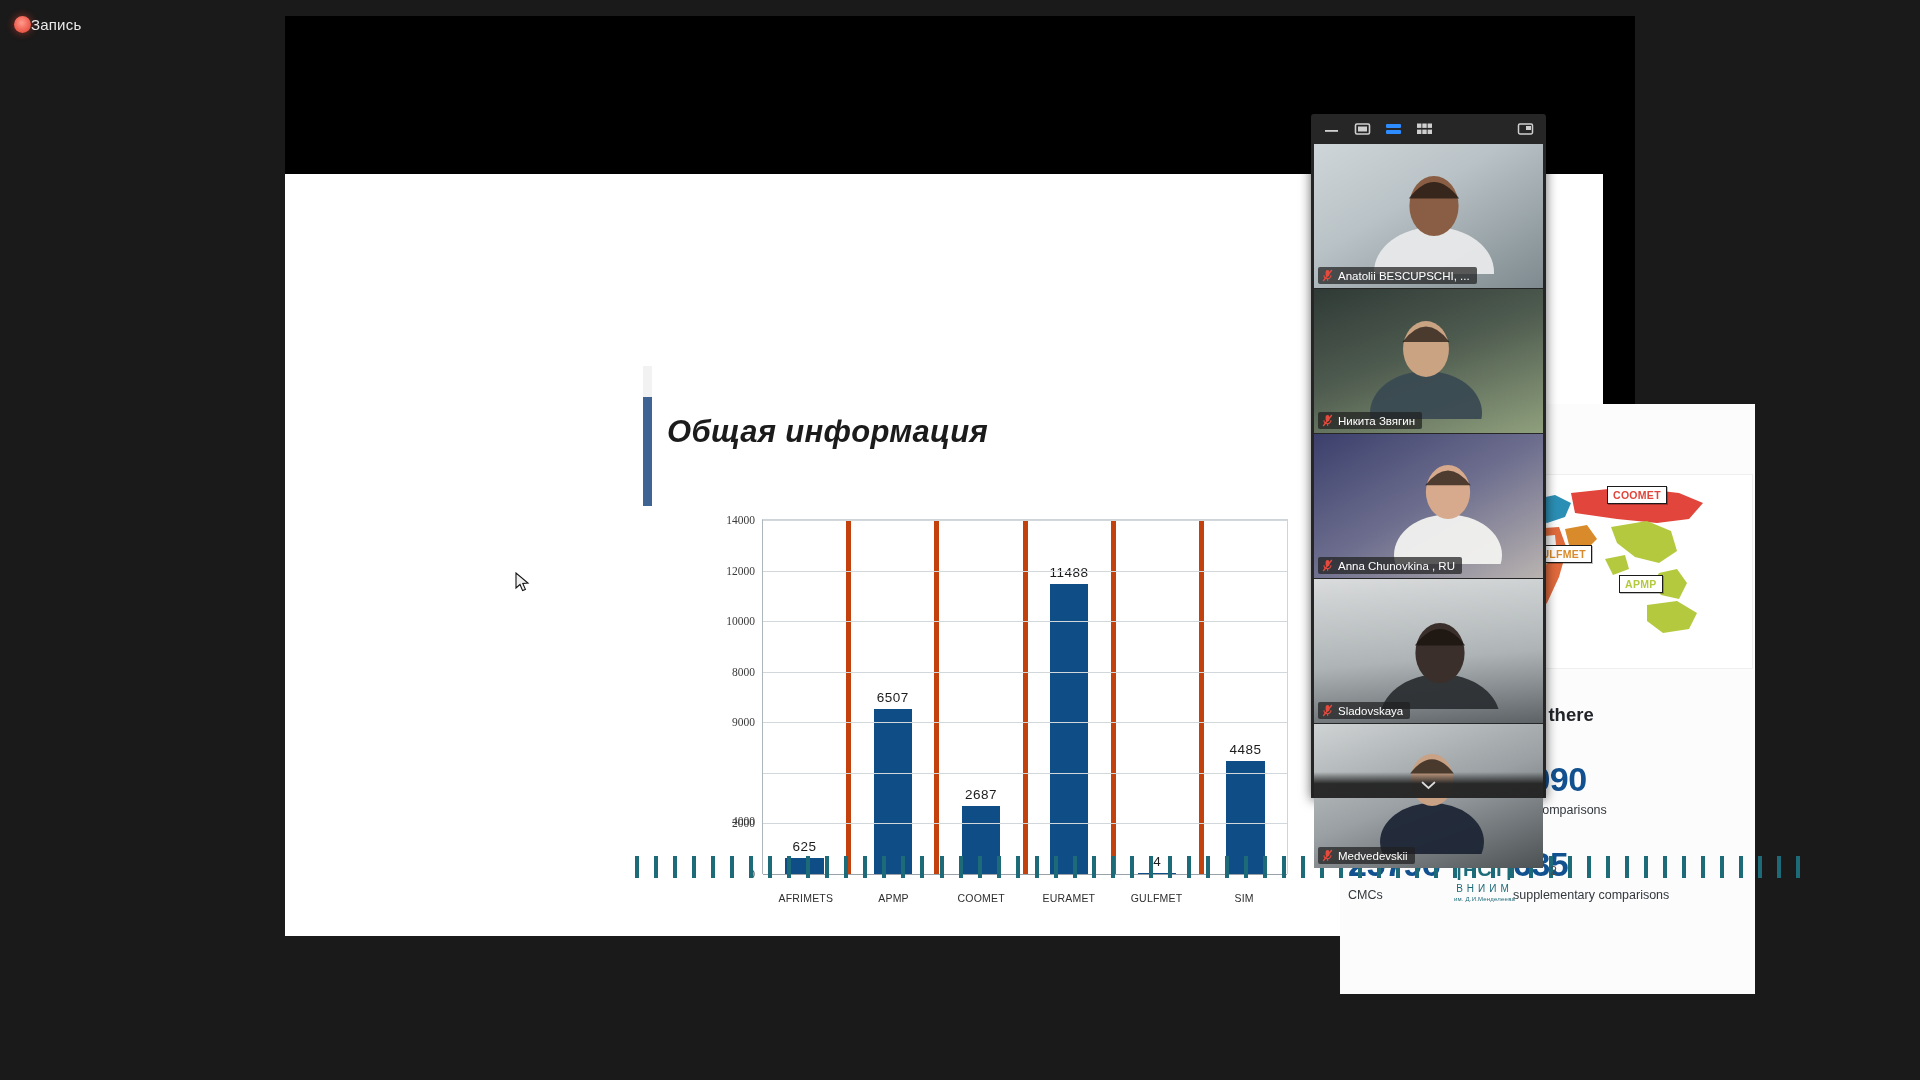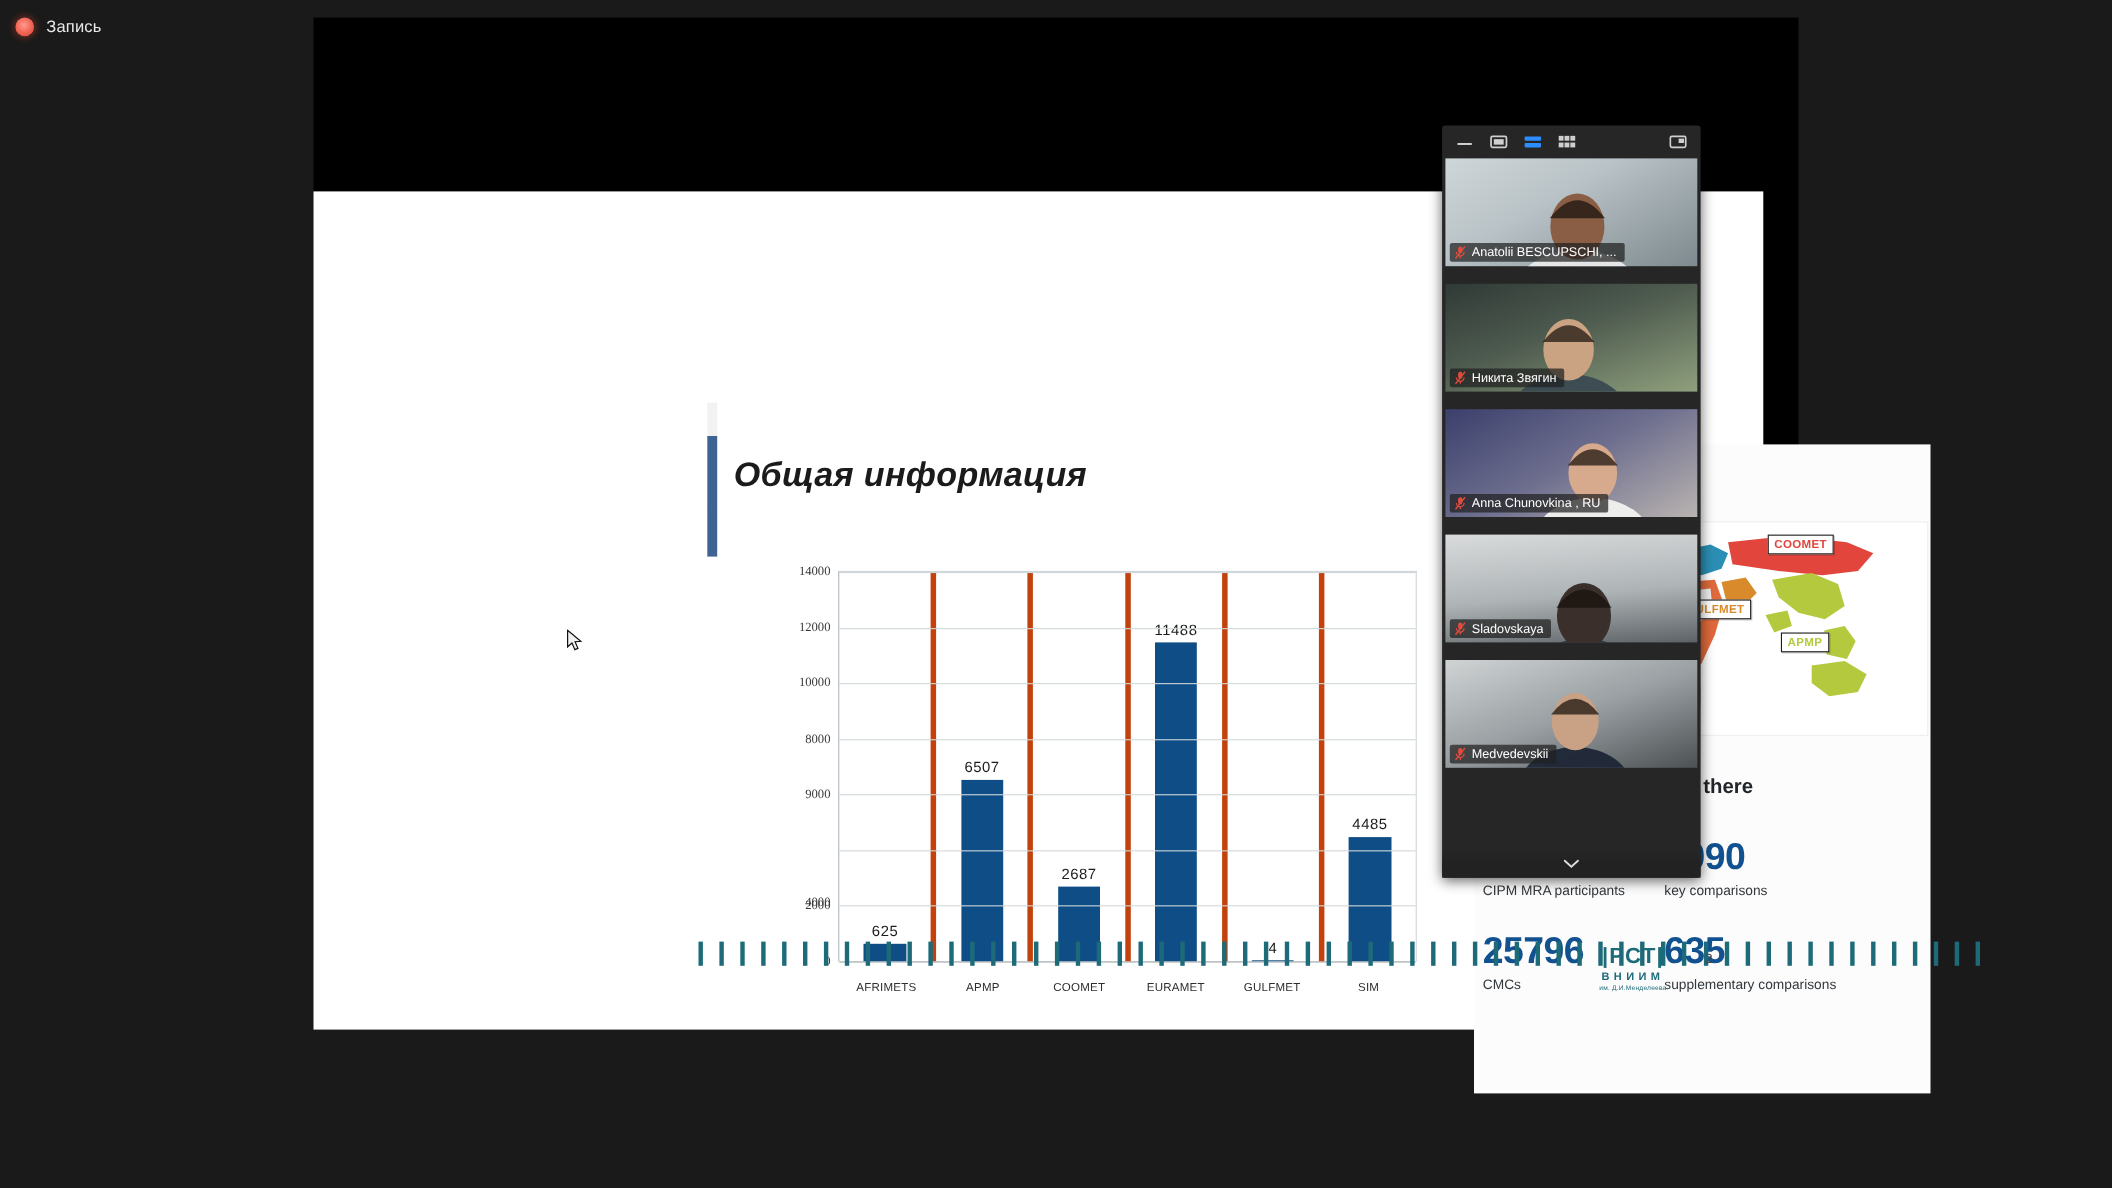--- a/index.html
+++ b/index.html
@@ -4,21 +4,21 @@
 <style>
   * { box-sizing: border-box; margin:0; padding:0; }
   html,body { width:1920px; height:1080px; overflow:hidden; background:#000; }
   body { font-family:"Liberation Sans", sans-serif; }
 
   
   #app { position:relative; width:1920px; height:1080px; background:#1a1a1a; }
 
   
   #rec { position:absolute; left:0; top:0; width:285px; height:1080px; background:#1a1a1a; }
-  #rec-row { display:flex; align-items:center; gap:11px; padding:16px 0 0 14px; }
+  #rec-row { display:flex; align-items:center; gap:0; padding:16px 0 0 14px; }
   .rec-dot { width:17px; height:17px; border-radius:50%;
     background:radial-gradient(circle at 45% 40%, #ff9b8e 0%, #f36b5c 45%, #d9402f 100%);
     box-shadow:0 0 6px 2px rgba(230,70,50,.35); }
   .rec-text { color:#e9e9e9; font-size:15px; letter-spacing:.2px; }
 
   
   #stage { position:absolute; left:285px; top:16px; width:1350px; height:856px; background:#000000; }
 
   
   #slide { position:absolute; left:0px; top:158px; width:1318px; height:762px; background:#fff; }
@@ -65,35 +65,35 @@
     display:grid; grid-template-columns:165px 1fr; row-gap:28px; }
   .stat-num { font-size:34px; font-weight:bold; color:#12518f; line-height:1.05; letter-spacing:-.5px; }
   .stat-lab { font-size:12.5px; color:#33383d; line-height:1.45; margin-top:3px; }
 
   
   #ticks { position:absolute; left:350px; bottom:58px; width:1165px; height:22px;
     display:flex; justify-content:space-between; }
   .tickmark { width:4px; height:22px; background:#1d6b79; }
   #logo { position:absolute; right:88px; bottom:34px; text-align:center; }
   #logo-main { font-size:20px; font-weight:bold; color:#1d6b79; letter-spacing:1px; }
-  #logo-sub { font-size:10px; font-weight:bold; color:#1d6b79; letter-spacing:4px; margin-top:2px;}
+  #logo-sub { font-size:10px; font-weight:normal; color:#1d6b79; letter-spacing:4px; margin-top:2px;}
   #logo-sub2 { font-size:6px; color:#1d6b79; letter-spacing:.2px; margin-top:2px;}
   #pagenum { position:absolute; right:46px; bottom:58px; font-size:12px; color:#4a4a4a; }
 
   
   #cursor { position:absolute; left:228px; top:556px; width:22px; height:22px; }
 
   
   #strip { position:absolute; left:1311px; top:114px; width:235px; height:684px;
     background:#262626; border-radius:3px; box-shadow:0 2px 12px rgba(0,0,0,.6); }
   #strip-bar { height:30px; display:flex; align-items:center; gap:14px; padding:0 12px;
     position:relative; }
   .sb-icon { width:17px; height:14px; position:relative; cursor:default; }
   .sb-icon.active svg rect, .sb-icon.active svg path { fill:#2d8cff; }
-  .tile { position:relative; width:229px; height:98px; margin:0 auto 16px; overflow:hidden; background:#101010; }
+  .tile { position:relative; width:229px; height:144px; margin:0 auto 1px; overflow:hidden; background:#101010; }
   .tile-name { position:absolute; left:4px; bottom:4px; max-width:215px;
     display:flex; align-items:center; gap:5px; background:rgba(32,32,32,.72);
     padding:2px 7px 2px 4px; border-radius:2px; }
   .tile-name span { color:#fff; font-size:11.5px; white-space:nowrap;
     overflow:hidden; text-overflow:ellipsis; }
   .mic-muted { width:11px; height:13px; flex:0 0 auto; }
   #strip-more { position:absolute; left:0; right:0; bottom:0; height:26px;
     display:flex; align-items:center; justify-content:center;
     background:linear-gradient(rgba(38,38,38,0) 0%, rgba(34,34,34,.95) 45%); }
   .chev { width:15px; height:9px; }

